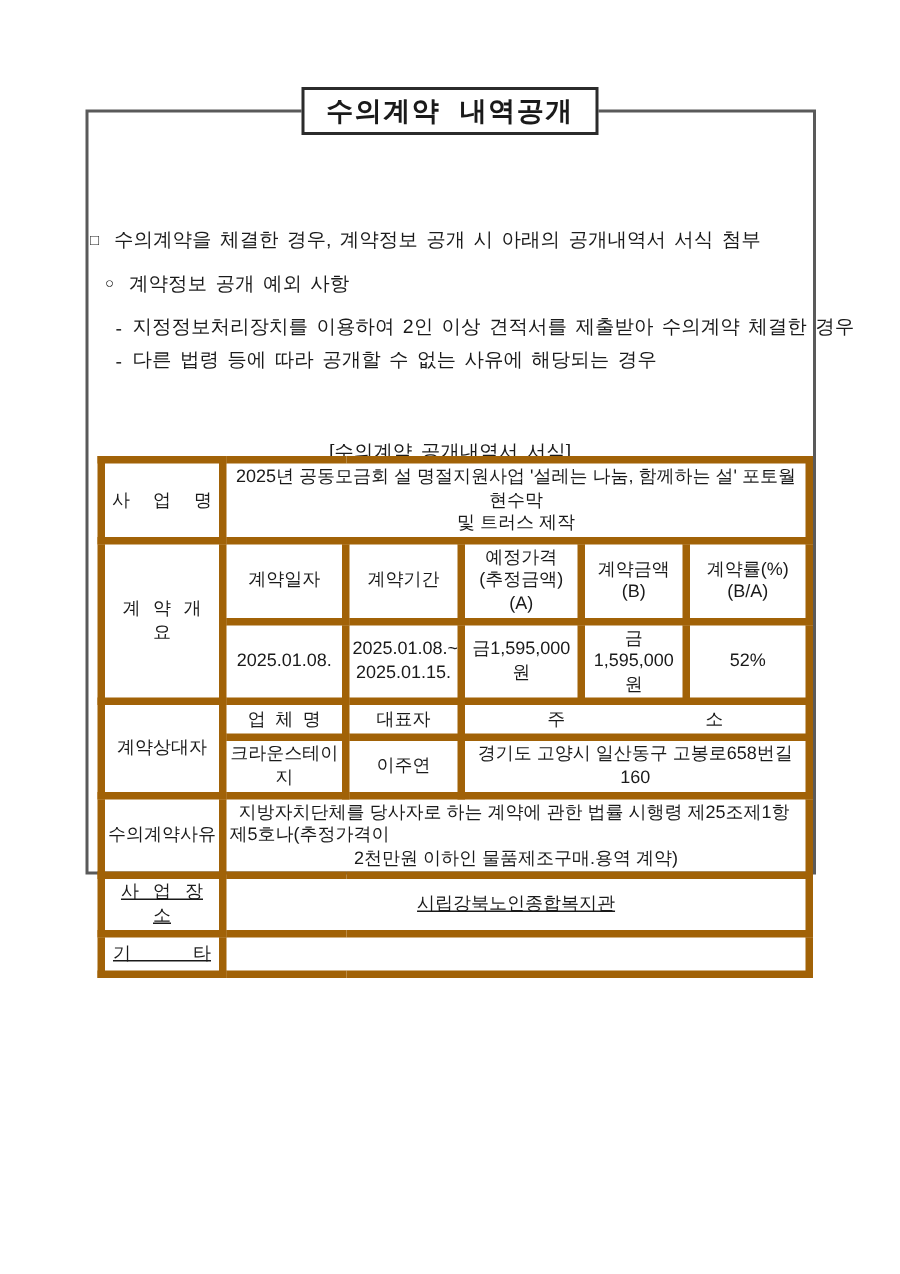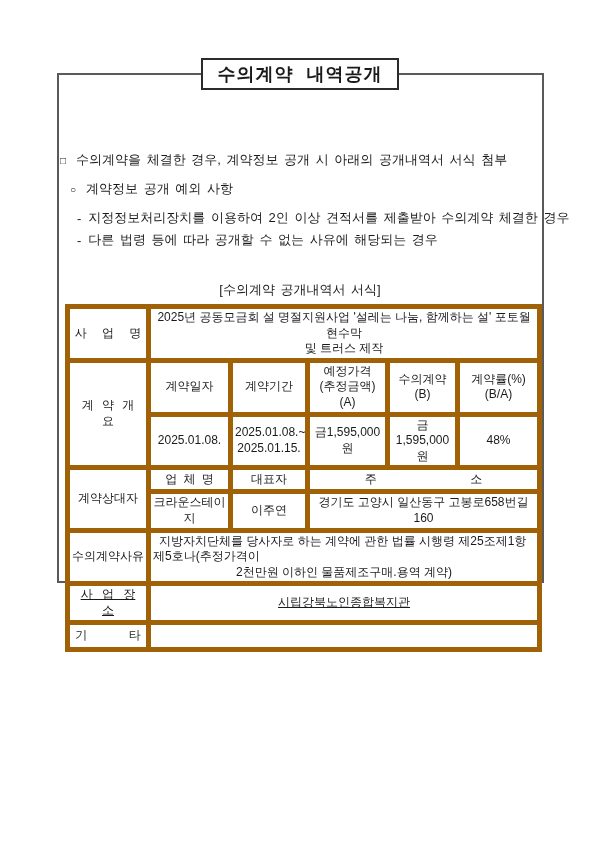--- a/index.html
+++ b/index.html
@@ -39,21 +39,21 @@
     display: flex; align-items: center;
     font-size: 13px;
     white-space: nowrap;
     word-spacing: 2px;
   }
   .note-bullet { font-size: 10px; flex: none; }
   .note-line .gap-lg { margin-right: 10px; }
   .note-line .gap-sm { margin-right: 7px; }
   .form-caption {
     position: absolute;
-    left: 0; top: 281px; width: 100%;
+    left: 0; top: 292px; width: 100%;
     text-align: center;
     font-size: 13px;
     word-spacing: 2px;
   }
   table.disclosure {
     position: absolute;
     left: 65px; top: 304px;
     width: 472px;
     border-collapse: collapse;
     table-layout: fixed;
@@ -65,21 +65,21 @@
     text-align: center;
     vertical-align: middle;
     padding: 1px 2px;
     line-height: 1.3;
     overflow: hidden;
   }
   .ws-3 { word-spacing: 3px; }
   .ws-5 { word-spacing: 5px; margin-top: 20px; }
   .ws-6 { word-spacing: 6px; }
   .ws-12 { word-spacing: 12px; }
-  .ws-38 { word-spacing: 38px; text-align: left; padding-left: 12px; }
+  .ws-38 { word-spacing: 38px; text-align: left; padding-left: 12px; text-decoration: underline; }
   .ws-90 { word-spacing: 90px; }
   .cell-left { text-align: left; padding: 1px 3px; }
   .indent-line { display: block; text-align: left; text-indent: 6px; }
   .plain-line { display: block; text-align: center; }
   .stack-line { display: block; }
   tr.r1 { height: 35px; }
   tr.r2 { height: 38px; }
   tr.r3 { height: 31px; }
   tr.r4 { height: 24px; }
   tr.r5 { height: 25px; }
@@ -139,37 +139,37 @@
       </tr>
       <tr class="r2">
         <th rowspan="2" class="ws-5">계 약 개 요</th>
         <th>계약일자</th>
         <th>계약기간</th>
         <th>
           <span class="stack-line">예정가격</span>
           <span class="stack-line">(추정금액)(A)</span>
         </th>
         <th>
-          <span class="stack-line">수의계약</span>
+          <span class="stack-line">계약금액</span>
           <span class="stack-line">(B)</span>
         </th>
         <th>
           <span class="stack-line">계약률(%)</span>
           <span class="stack-line">(B/A)</span>
         </th>
       </tr>
       <tr class="r3">
         <td>2025.01.08.</td>
         <td>
           <span class="stack-line">2025.01.08.~</span>
           <span class="stack-line">2025.01.15.</span>
         </td>
         <td>금1,595,000원</td>
         <td>금1,595,000원</td>
-        <td>48%</td>
+        <td>52%</td>
       </tr>
       <tr class="r4">
         <th rowspan="2">계약상대자</th>
         <th class="ws-3">업 체 명</th>
         <th>대표자</th>
         <th colspan="3" class="ws-90">주 소</th>
       </tr>
       <tr class="r5">
         <td>크라운스테이지</td>
         <td>이주연</td>

